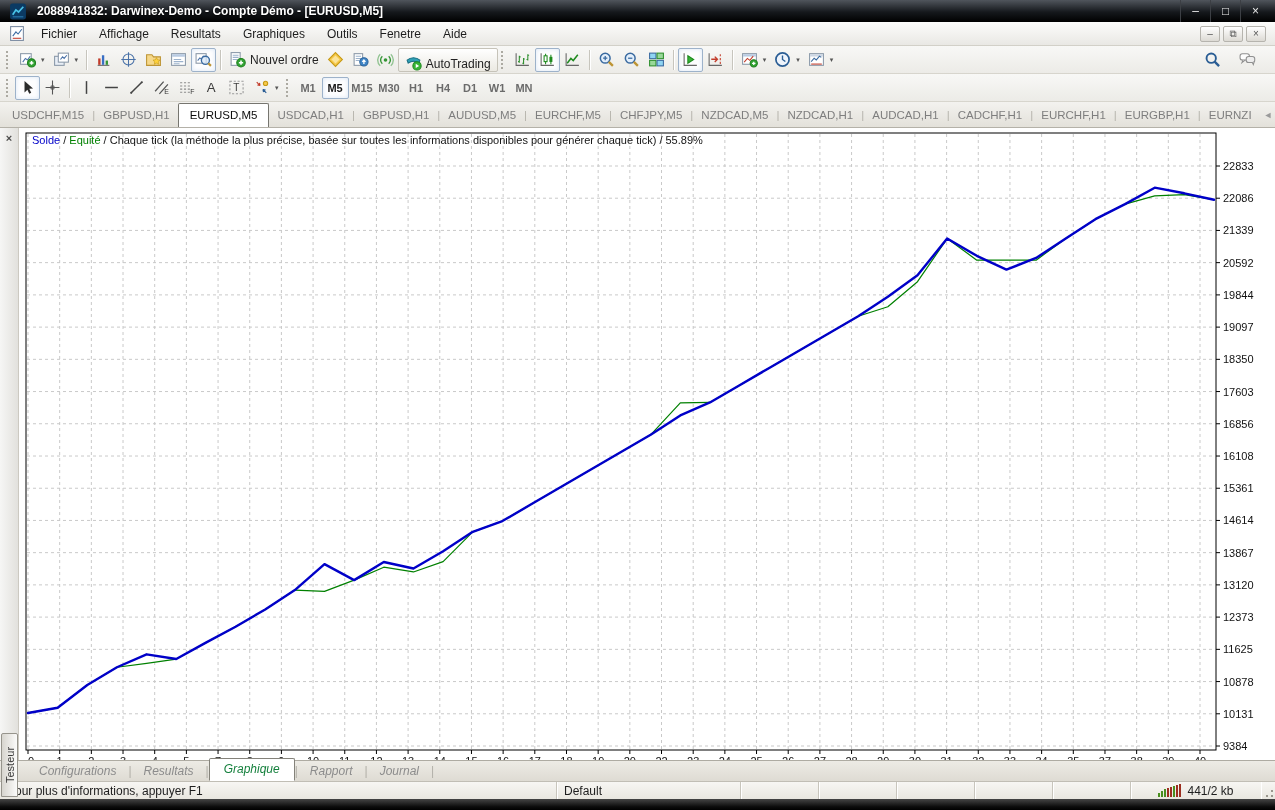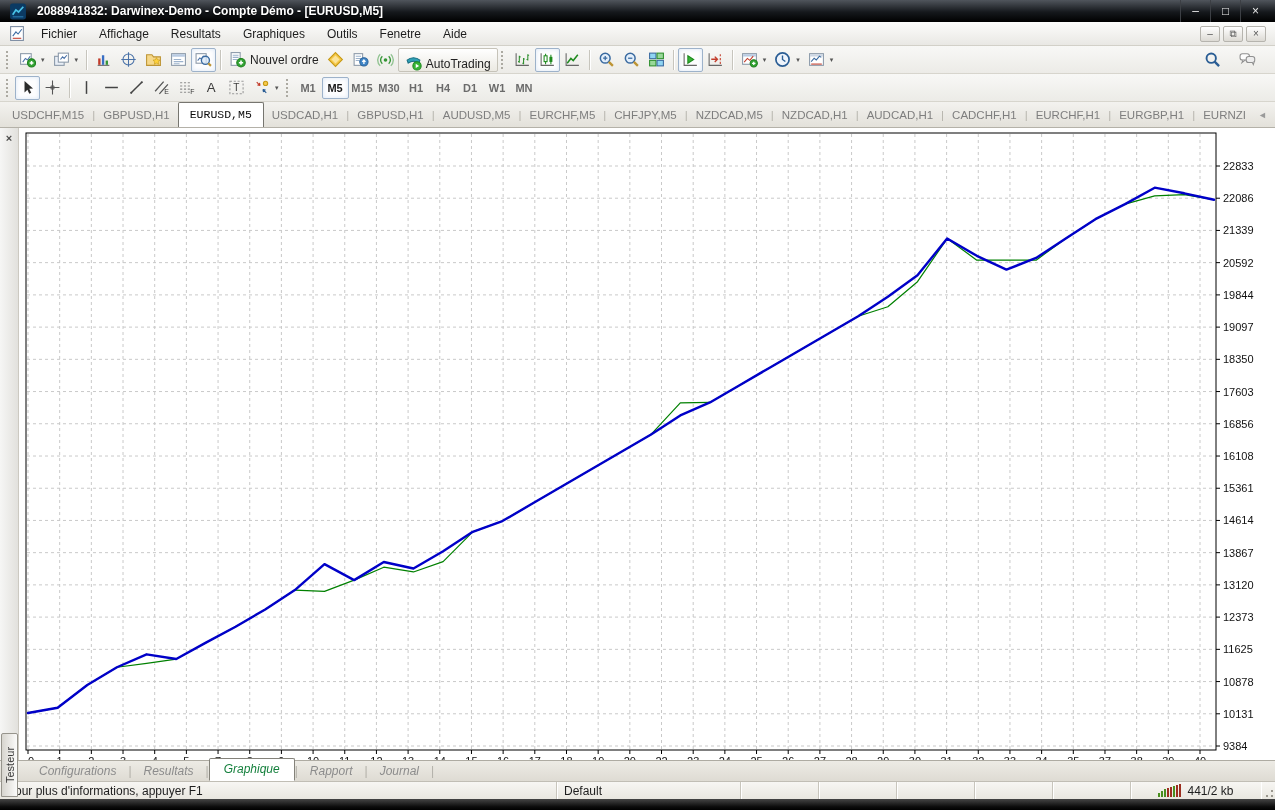--- a/index.html
+++ b/index.html
@@ -43,21 +43,21 @@
   .tfbtn { min-width:27px; height:22px; display:flex; align-items:center; justify-content:center;
     font-size:11px; font-weight:bold; color:#6b6b6b; border:1px solid transparent; border-radius:2px; }
   .tfbtn.active { background:#fdfdfe; border-color:#9db2ca; color:#1a1a1a; box-shadow:inset 0 0 4px #d9e6f5; }
 
   
   .tabrow { position:absolute; top:102px; left:0; right:0; height:26px;
     background:linear-gradient(#f3f2ef,#e3e1da); border-bottom:1px solid #b4b1a8;
     display:flex; align-items:flex-end; font-size:11.5px; color:#7e7e7e; padding:0 4px; overflow:hidden; }
   .ctab { padding:5px 8px 6px; white-space:nowrap; }
   .ctab.active { background:#fff; border:1px solid #76756f; border-bottom:none; color:#0c0c0c;
-    border-radius:2px 2px 0 0; padding:5px 11px 7px; margin-bottom:-1px;font-family:Liberation Mono, monospace; }
+    border-radius:2px 2px 0 0; padding:5px 11px 7px; margin-bottom:-1px; }
   .ctab-sep { color:#b5b3ac; padding-bottom:6px; }
   .tab-arrows { margin-left:auto; display:flex; gap:9px; padding:0 8px 7px 4px; font-size:9px; }
   .arr-left { color:#9a9a9a; }
 
   
   .tester { position:absolute; top:128px; left:0; width:1275px; height:632px;
     background:#fff; display:flex; }
   .tester-strip { width:19px; background:linear-gradient(to right,#f6f6f5,#e2e1dd);
     border-right:1px solid #ccc9c1; position:relative; }
   .tester-close { position:absolute; top:4px; left:3px; width:12px; height:12px;
@@ -619,20 +619,23 @@
           <text x="1085.972972972973" y="637" font-size="11" fill="#111" text-anchor="middle">37</text>
           <line x1="1117.6486486486488" y1="622" x2="1117.6486486486488" y2="626" stroke="#000"></line>
           <text x="1117.6486486486488" y="637" font-size="11" fill="#111" text-anchor="middle">38</text>
           <line x1="1149.3243243243244" y1="622" x2="1149.3243243243244" y2="626" stroke="#000"></line>
           <text x="1149.3243243243244" y="637" font-size="11" fill="#111" text-anchor="middle">39</text>
           <line x1="1181" y1="622" x2="1181" y2="626" stroke="#000"></line>
           <text x="1181" y="637" font-size="11" fill="#111" text-anchor="middle">40</text>
           <polyline points="9,584.9655736485984 38.65,579.7904676927652 68.3,556.9337497211689 97.95,539.2521377054056 127.6,535.3708082385308 157.25,531.0582199420031 186.9,514.6703844151982 216.55,498.7138077180459 246.2,481.46345453193544 275.85,462.05680719756117 305.5,463.3505836865194 335.15,452.1378541155476 364.8,439.20008922596475 394.45,443.94393635214516 424.1,433.59372444047887 453.75,403.83686519443825 483.4,393.05539445311916 513.05,375.8050412670087 542.7,358.5546880808982 572.35,341.3043348947877 602,324.0539817086772 631.65,306.8036285225667 661.3,274.8904751282623 690.95,274.4592162986096 720.6,257.2088631124991 750.25,239.9585099263886 779.9,222.7081567402781 809.55,205.45780355416758 839.2,188.2074503680571 868.85,178.71975611569633 898.5,153.70674399583612 928.15,110.58086103055989 957.8,132.143802513198 987.45,132.143802513198 1017.1,132.143802513198 1046.75,110.58086103055989 1076.4,91.17421369618559 1106.05,76.08015465833891 1135.7,67.88623689493643 1165.35,66.59246040597814 1195,71.76756636181128" fill="none" stroke="#008000" stroke-width="1.2" stroke-linejoin="round" stroke-linecap="round"></polyline>
           <polyline points="9,584.9655736485984 38.65,579.7904676927652 68.3,556.9337497211689 97.95,539.2521377054056 127.6,526.3143728158227 157.25,531.0582199420031 186.9,514.6703844151982 216.55,498.7138077180459 246.2,481.46345453193544 275.85,462.05680719756117 305.5,436.18127741839544 335.15,452.1378541155476 364.8,434.0249832701316 394.45,440.49386571492306 424.1,423.2435125288126 453.75,403.83686519443825 483.4,393.05539445311916 513.05,375.8050412670087 542.7,358.5546880808982 572.35,341.3043348947877 602,324.0539817086772 631.65,306.8036285225667 661.3,287.3969811881924 690.95,274.4592162986096 720.6,257.2088631124991 750.25,239.9585099263886 779.9,222.7081567402781 809.55,205.45780355416758 839.2,188.2074503680571 868.85,168.8008030336828 898.5,147.2378615510447 928.15,110.58086103055989 957.8,127.83121421667039 987.45,141.63149676555878 1017.1,129.9875083649342 1046.75,110.58086103055989 1076.4,91.17421369618559 1106.05,76.08015465833891 1135.7,59.69231913153394 1165.35,65.29868391701986 1195,71.76756636181128" fill="none" stroke="#0000C8" stroke-width="2.4" stroke-linejoin="round" stroke-linecap="round"></polyline>
         </svg>
+      <div class="legend">
+        <span id="legend-solde" style="color: rgb(0, 0, 200);">Solde</span><span> / </span><span id="legend-equite" style="color: rgb(0, 128, 0);">Equité</span><span> / </span><span>Chaque tick (la méthode la plus précise, basée sur toutes les informations disponibles pour générer chaque tick)</span><span> / </span><span>55.89%</span>
+      </div>
     </div>
   </div>
 
   <div class="tester-side-tab">Testeur</div>
 
   <div class="tester-tabs" id="tester-tabs">
       <span class="ttab">Configurations</span>
       <span class="ttab-sep">|</span>
       <span class="ttab">Resultats</span>
       <span class="ttab-sep">|</span>

